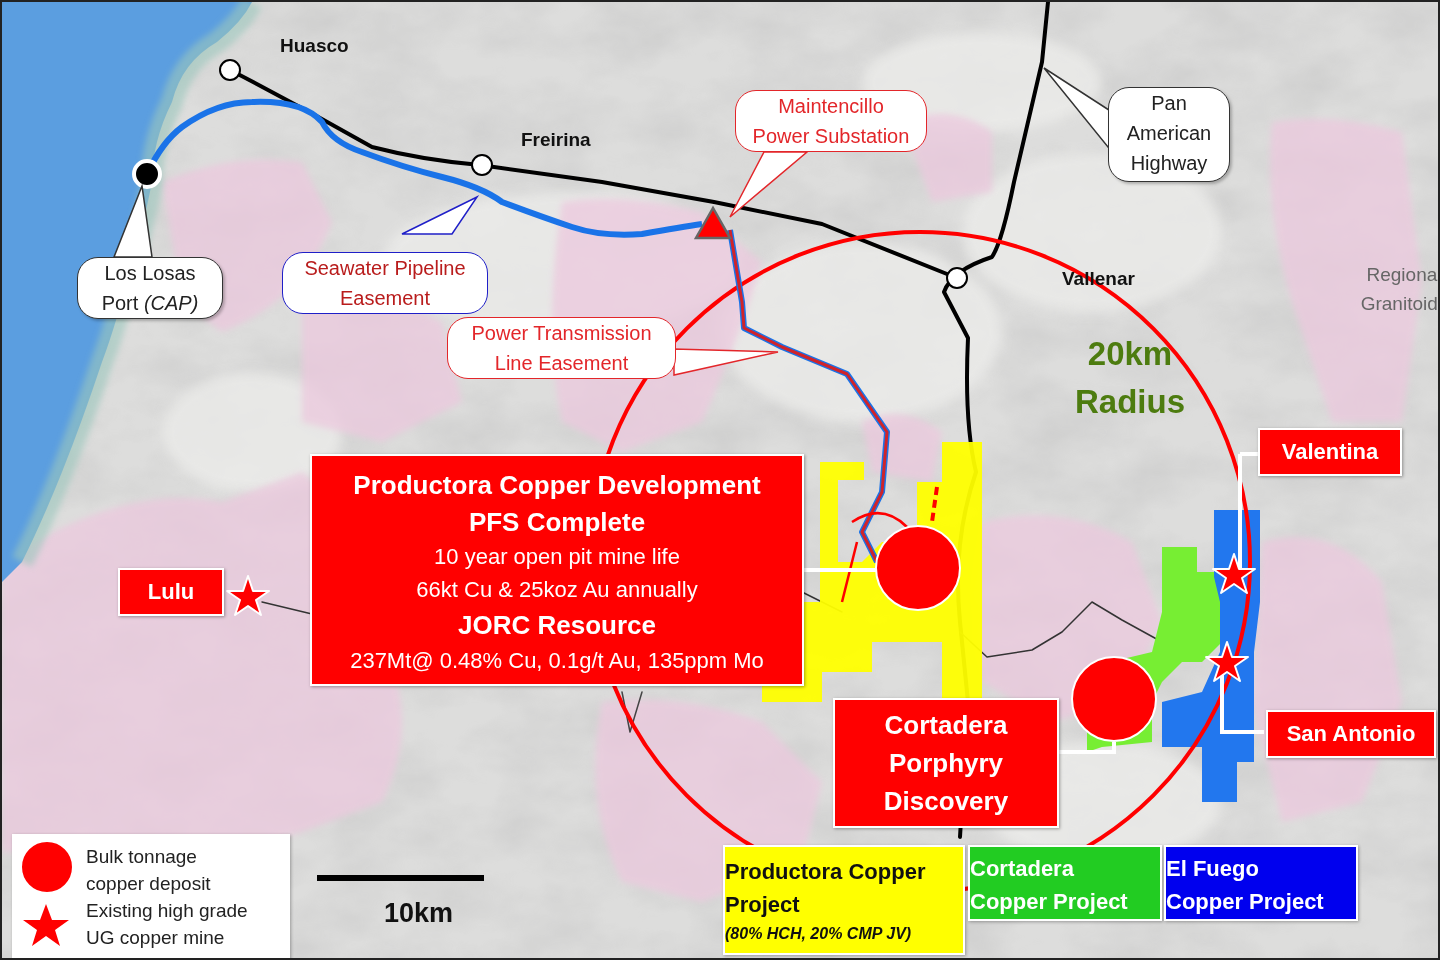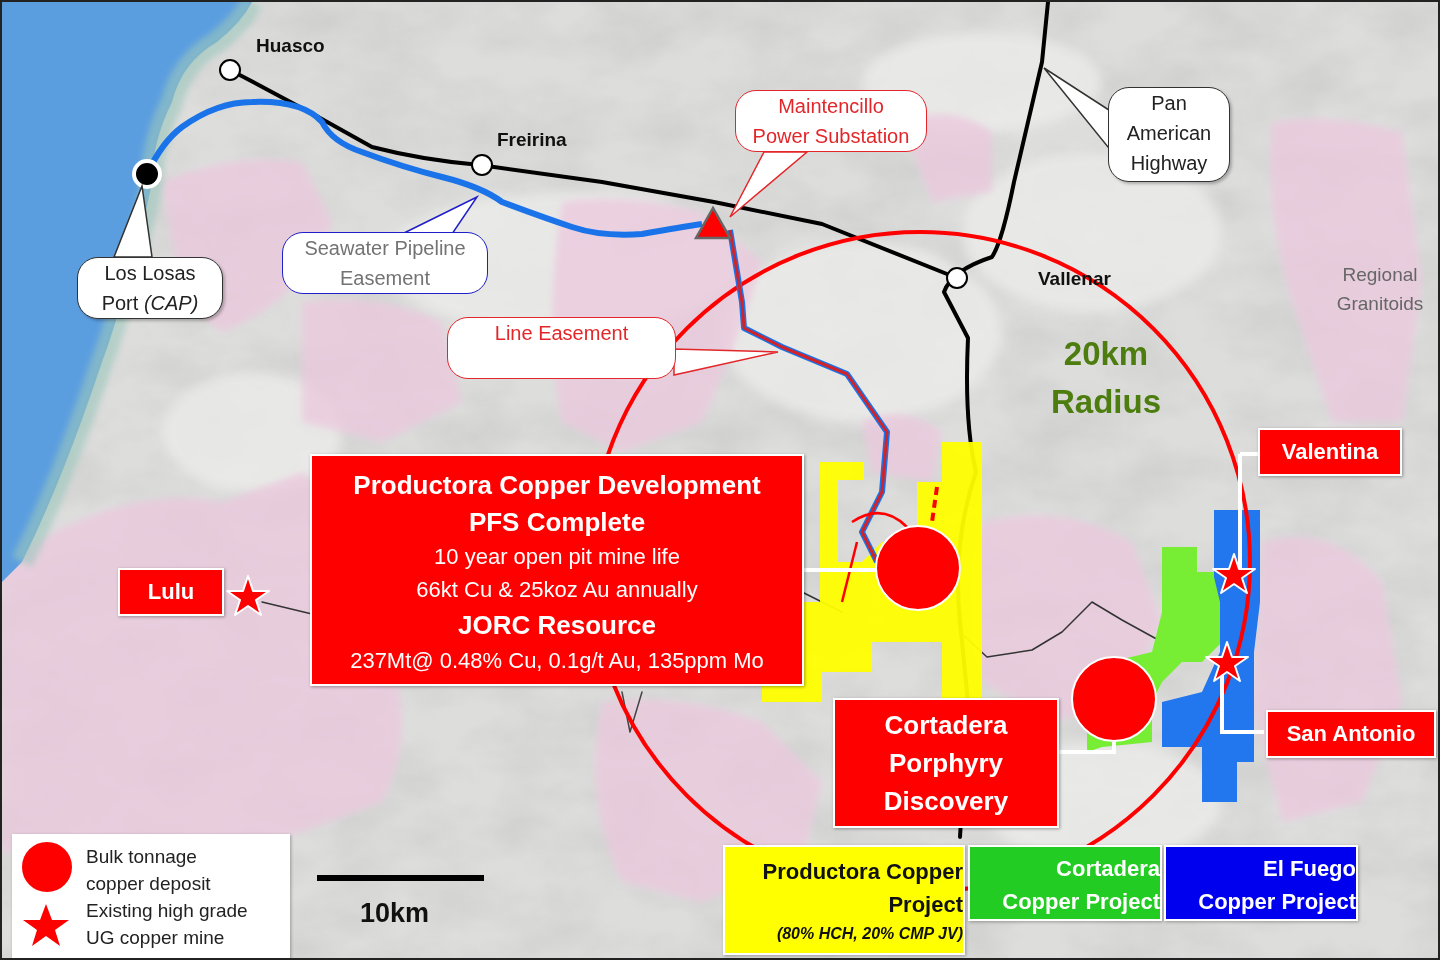--- a/index.html
+++ b/index.html
@@ -1,28 +1,28 @@
 <!DOCTYPE html>
 <html><head>
 <meta charset="utf-8">
 <style>
   html, body { margin:0; padding:0; }
   body { width:1440px; height:960px; overflow:hidden; background:#fff; font-family:"Liberation Sans", sans-serif; }
   .map { position:relative; width:1436px; height:956px; border:2px solid #222; overflow:hidden; background:#dcdcda; }
   svg.base { position:absolute; left:0; top:0; }
-  .lbl { position:absolute; font-family:"Liberation Sans", sans-serif; }
+  .lbl { position:absolute; font-family:"Liberation Sans", sans-serif;margin-left:24px; }
   .town { font-weight:bold; font-size:19px; color:#111; white-space:nowrap; }
   .callout { position:absolute; background:#fff; text-align:center; font-size:20px; line-height:30px; box-sizing:border-box;border-radius:21px; }
   .callout.black { border:1.5px solid #333; color:#222; box-shadow:2px 2px 3px rgba(0,0,0,.25); }
-  .callout.blue { border:1.5px solid #1f1fc8; color:#737373; }
+  .callout.blue { border:1.5px solid #1f1fc8; color:#b91c1c;margin-top:20px; }
   .callout.red { border:1.5px solid #e3262a; color:#e3262a; }
   .redbox { position:absolute; background:#ff0000; color:#fff; text-align:center; box-sizing:border-box; border:2px solid #fff; box-shadow:1px 1px 3px rgba(0,0,0,.35); font-weight:bold; }
   .legend { position:absolute; left:10px; top:832px; width:278px; height:148px; background:#fff; box-sizing:border-box; box-shadow:1px 1px 3px rgba(0,0,0,.3); }
   .legend .txt { position:absolute; left:74px; font-size:19px; line-height:27px; color:#222; }
-  .projbox { position:absolute; text-align:right; box-sizing:border-box; border:2px solid #fff; font-weight:bold; font-size:22px; line-height:33px; box-shadow:1px 1px 3px rgba(0,0,0,.3);padding-left:28px; }
+  .projbox { position:absolute; text-align:left; box-sizing:border-box; border:2px solid #fff; font-weight:bold; font-size:22px; line-height:33px; box-shadow:1px 1px 3px rgba(0,0,0,.3); }
 </style>
 </head>
 <body>
 
 <div class="map">
   <svg class="base" width="1436" height="956" viewBox="0 0 1436 956">
     <defs>
       <filter id="blur6">
           <feGaussianBlur stdDeviation="6"></feGaussianBlur>
         </filter>
@@ -139,20 +139,21 @@
   <div class="callout red" style="left:733px;top:88px;width:192px;height:62px;">
     <div>Maintencillo</div>
     <div>Power Substation</div>
   </div>
   <div class="callout black" style="left:1106px;top:85px;width:122px;height:95px;">
     <div>Pan</div>
     <div>American</div>
     <div>Highway</div>
   </div>
   <div class="callout red" style="left:445px;top:315px;width:229px;height:62px;">
+    <div>Power Transmission</div>
     <div>Line Easement</div>
   </div>
 
   <div class="lbl" style="left:1326px;top:258px;width:104px;text-align:center;font-size:19px;line-height:29px;color:#666;">
     <div>Regional</div>
     <div>Granitoids</div>
   </div>
 
   <div class="lbl" style="left:1040px;top:328px;width:128px;text-align:center;font-size:33px;line-height:48px;font-weight:bold;color:#4d7c0f;">
     <div>20km</div>

